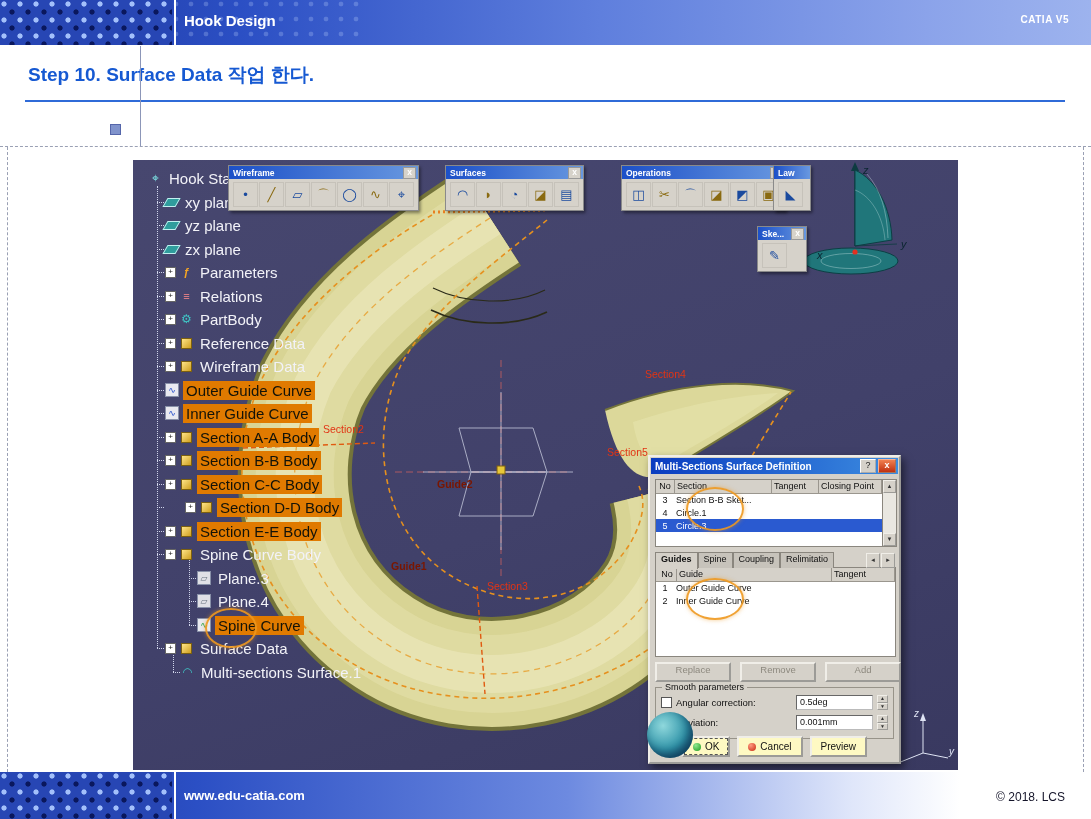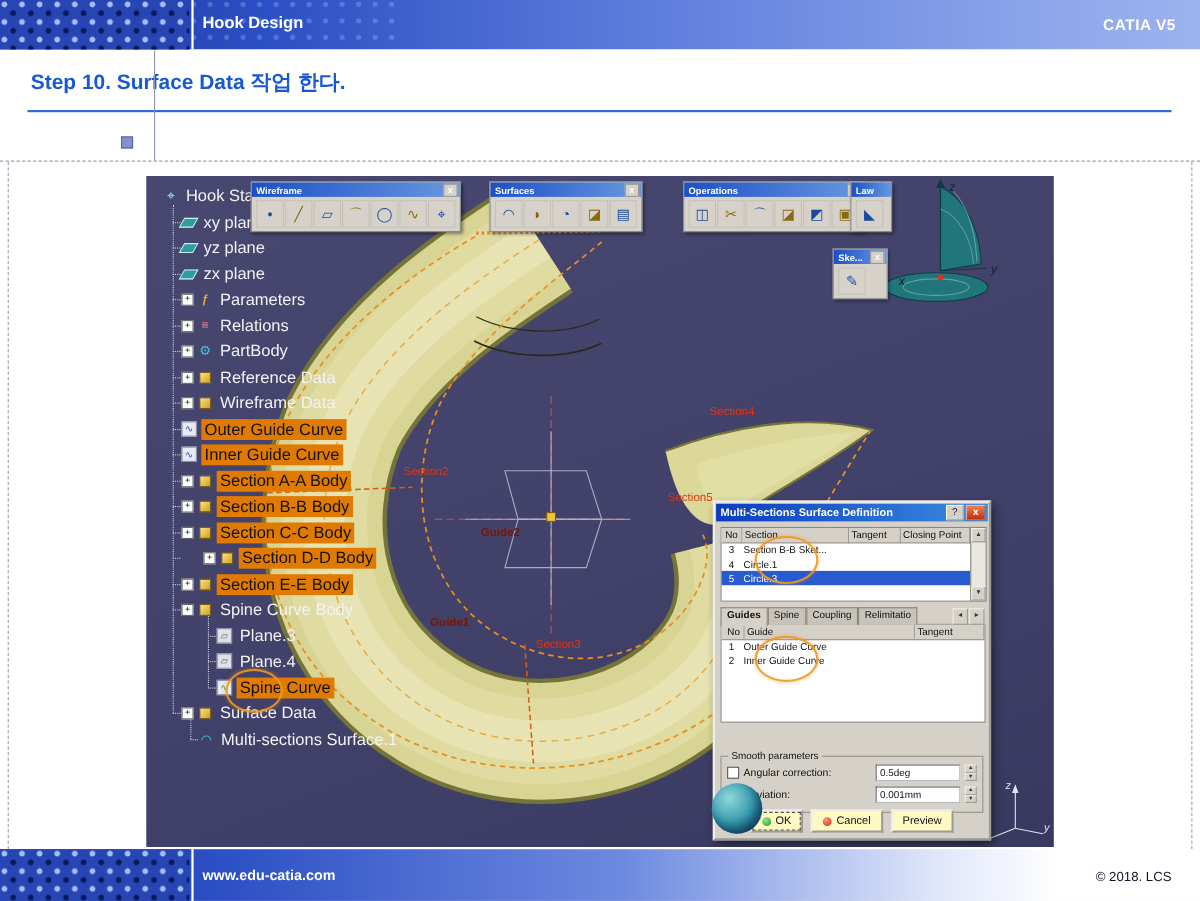--- a/index.html
+++ b/index.html
@@ -13,21 +13,21 @@
   .pattern{background:#2746b4;
     background-image:radial-gradient(circle at 4px 4px, rgba(170,198,255,.95) 2.2px, transparent 3px),
                      radial-gradient(circle at 12px 12px, rgba(8,20,88,.95) 2.2px, transparent 3px);
     background-size:16px 16px;}
   .banner-pattern{position:absolute;left:0;top:0;width:172px;height:45px;}
   .banner-dots-fade{position:absolute;left:172px;top:0;width:190px;height:45px;opacity:.28;
     background-image:radial-gradient(circle at 4px 4px, rgba(200,220,255,.9) 2px, transparent 2.7px);
     background-size:15px 15px;}
   .banner-divider{position:absolute;left:174px;top:0;width:2px;height:45px;background:#fff;}
   .banner-title{position:absolute;left:184px;top:12px;color:#fff;font-size:15px;font-weight:bold;}
-  .banner-brand{position:absolute;right:22px;top:14px;color:#fff;font-size:14px;font-weight:bold;letter-spacing:.5px;}
+  .banner-brand{position:absolute;right:22px;top:14px;color:#fff;font-size:10px;font-weight:bold;letter-spacing:.5px;}
 
   
   .step-title{position:absolute;left:28px;top:62px;font-size:19px;font-weight:bold;color:#1659d2;}
   .title-rule{position:absolute;left:25px;right:26px;top:100px;height:2px;background:#2f6bd8;}
   .bullet-sq{position:absolute;left:110px;top:124px;width:9px;height:9px;background:#8093cc;border:1px solid #5566aa;}
   .bullet-text{position:absolute;left:129px;top:114px;font-size:17px;font-weight:bold;color:#141414;white-space:nowrap;}
 
   .dash-h{position:absolute;left:0;right:0;top:146px;border-top:1px dashed #9aa0b4;}
   .dash-v-l{position:absolute;left:7px;top:147px;height:625px;border-left:1px dashed #9aa0b4;}
   .dash-v-r{position:absolute;right:7px;top:147px;height:625px;border-left:1px dashed #9aa0b4;}
@@ -407,21 +407,21 @@
           <span class="plusbox"></span>
           <span class="ic ic-body"></span>
           <span class="tlabel">Surface Data</span>
         </div>
       <div class="trow" style="left:40px;top:499px;">
           <span class="ic ic-surf"></span>
           <span class="tlabel">Multi-sections Surface.1</span>
         </div>
     </div>
 
-    <div class="vlabel" style="left:190px;top:263px;margin-left:44px;">Section2</div>
+    <div class="vlabel" style="left:190px;top:263px;">Section2</div>
     <div class="vlabel" style="left:354px;top:420px;">Section3</div>
     <div class="vlabel" style="left:512px;top:208px;">Section4</div>
     <div class="vlabel" style="left:474px;top:286px;">Section5</div>
     <div class="vlabel guide" style="left:258px;top:400px;">Guide1</div>
     <div class="vlabel guide" style="left:304px;top:318px;">Guide2</div>
 
     <div class="dlg">
       <div class="dlg-title">
         <span class="dlg-title-text">Multi-Sections Surface Definition</span>
         <span class="dlg-help"></span>
@@ -481,20 +481,25 @@
           <span class="cell g1">Outer Guide Curve</span>
           <span class="cell g2"></span>
         </div>
         <div class="tr2">
           <span class="cell g0">2</span>
           <span class="cell g1">Inner Guide Curve</span>
           <span class="cell g2"></span>
         </div>
       </div>
 
+      <div class="dlg-btnrow">
+        <span class="dbtn">Replace</span>
+        <span class="dbtn">Remove</span>
+        <span class="dbtn">Add</span>
+      </div>
 
       <div class="smooth">
         <span class="smooth-legend">Smooth parameters</span>
         <div class="smrow r1">
           <span class="cb"></span>
           <span class="smlabel">Angular correction:</span>
           <span class="dinput">0.5deg</span>
           <span class="spin">
               <i class="up"></i>
               <i class="dn"></i>

